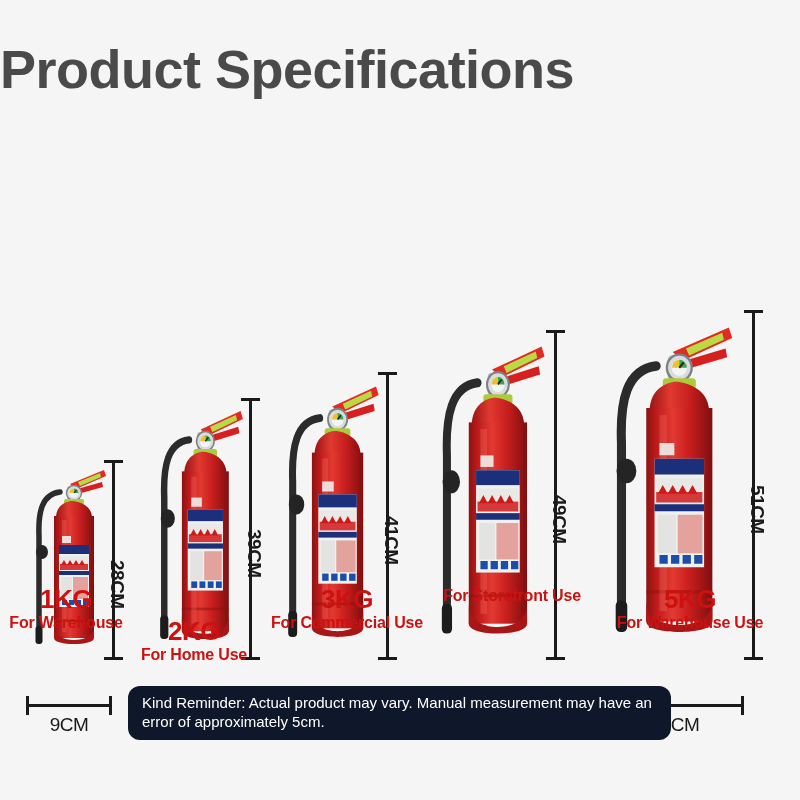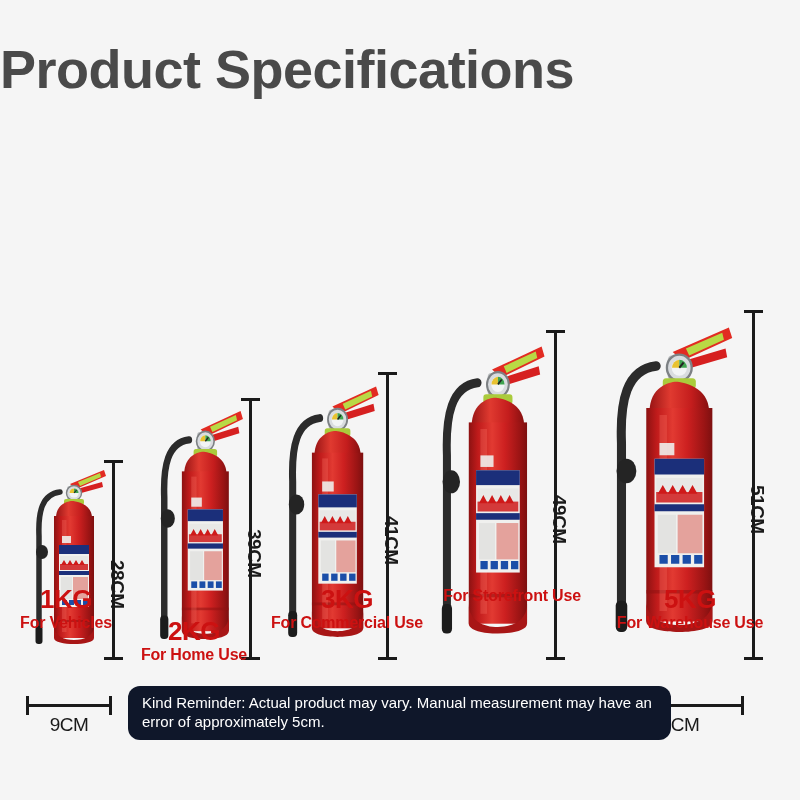--- a/index.html
+++ b/index.html
@@ -431,21 +431,21 @@
         <div class="htext">51CM</div>
       </div>
     </div>
 
   </div>
 
   <div class="caps">
 
     <div class="cap" style="left:4px;width:124px;">
       <div class="weight">1KG</div>
-      <div class="use">For Vehicles</div>
+      <div class="use">For Warehouse</div>
     </div>
 
     <div class="cap" style="left:128px;width:132px;margin-top:32px;">
       <div class="weight">2KG</div>
       <div class="use">For Home Use</div>
     </div>
 
     <div class="cap" style="left:262px;width:170px;">
       <div class="weight">3KG</div>
       <div class="use">For Commercial Use</div>

